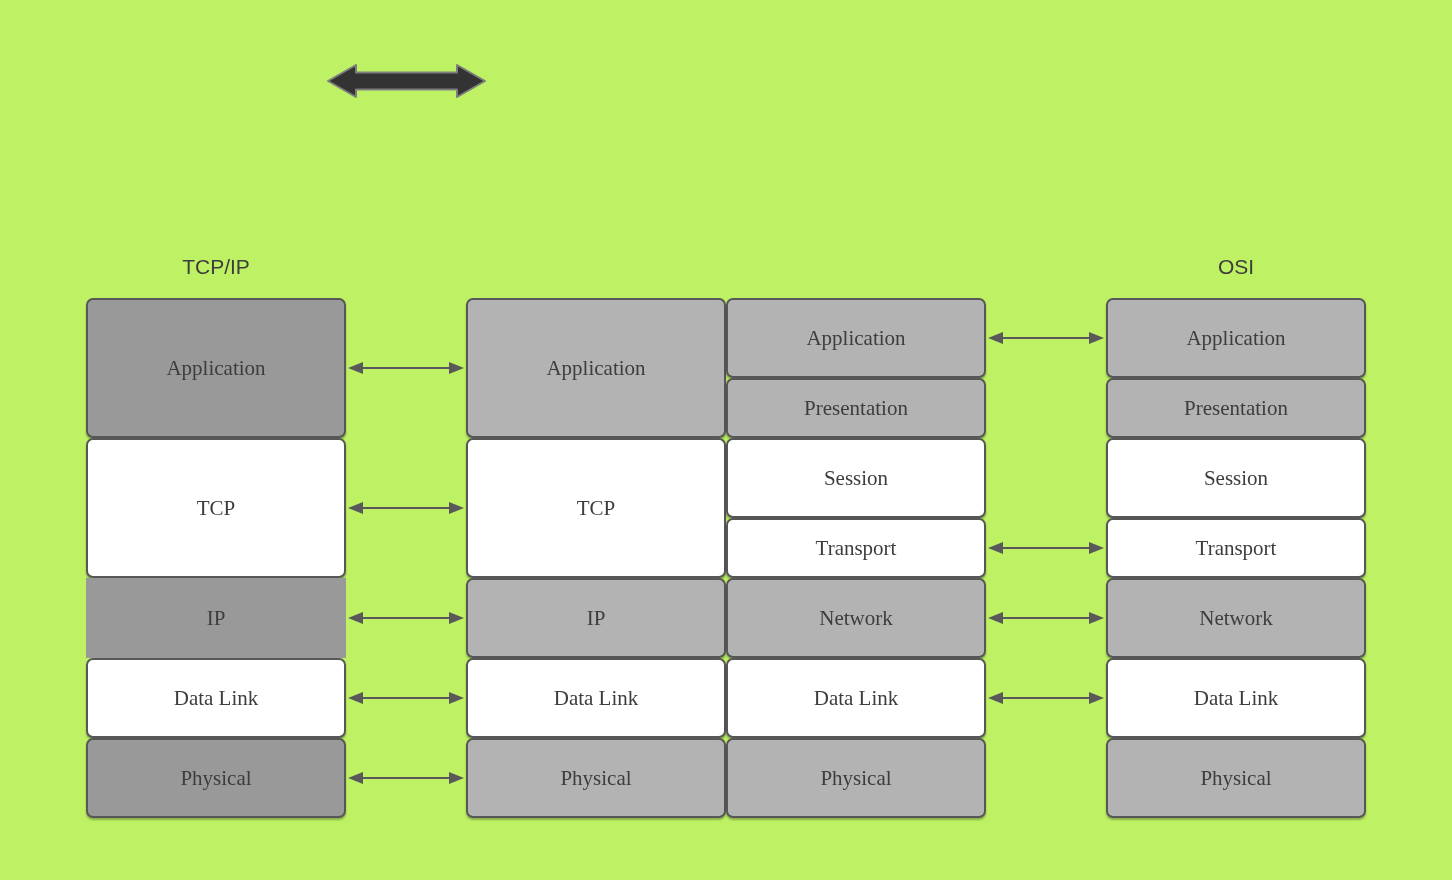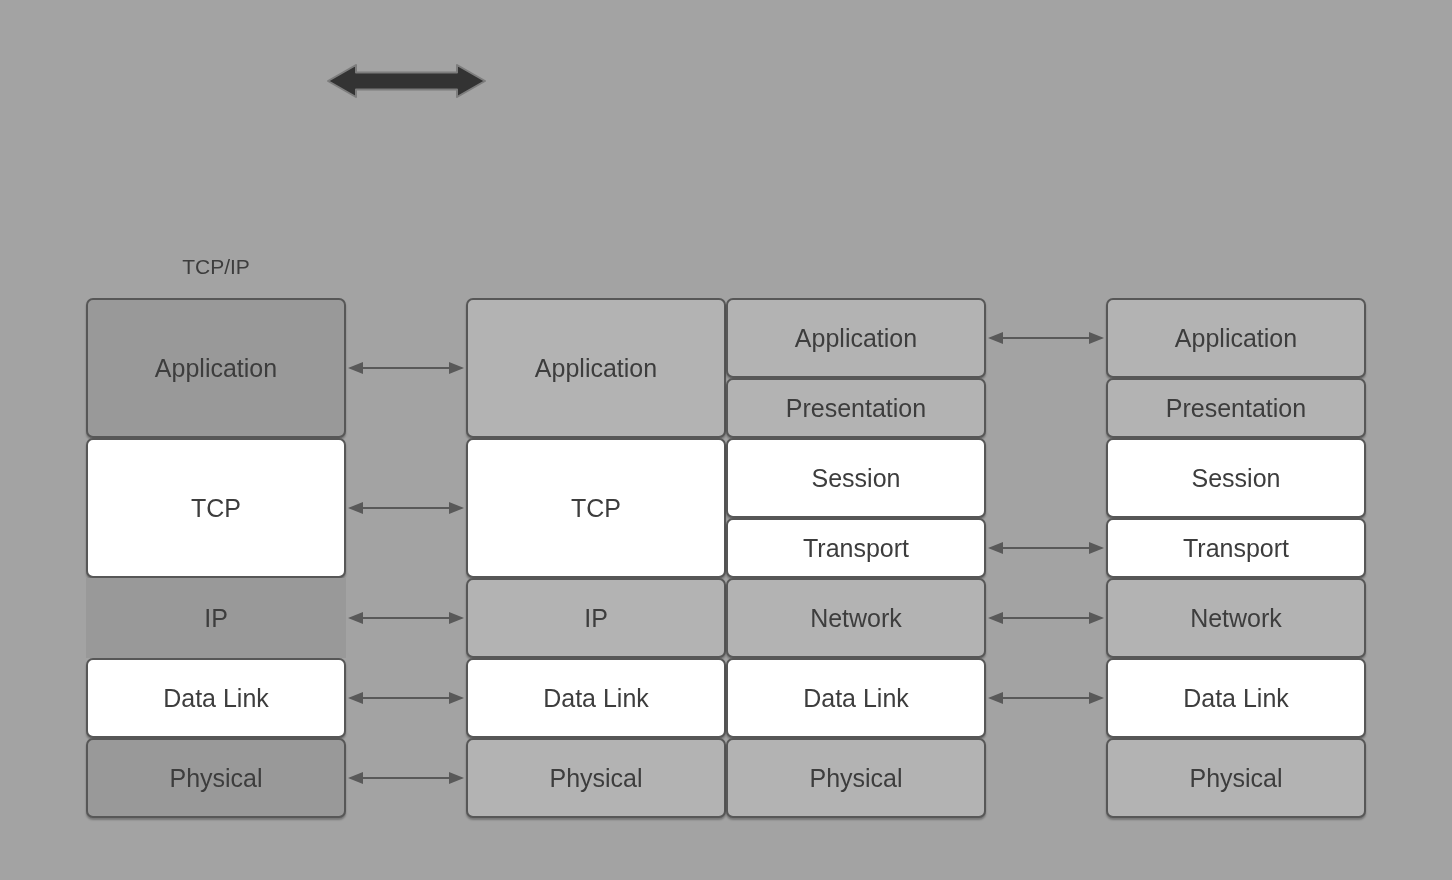--- a/index.html
+++ b/index.html
@@ -1,59 +1,61 @@
 <!DOCTYPE html>
 <html><head>
 <meta charset="utf-8">
 <style>
   html,body{margin:0;padding:0;background:#ffffff;}
   .canvas{
     position:relative;
     width:1452px;height:880px;
-    background:#a3a3a3;
+    background:#bef264;
     font-family:"Liberation Sans", sans-serif;
     overflow:hidden;
   }
   .col-title{
     position:absolute;
     text-align:center;
     font-size:21px;
     color:#3d3d3d;
     line-height:22px;
   }
   .box{
     position:absolute;
     box-sizing:border-box;
     border:2px solid #575757;
     border-radius:7px;
     display:flex;
     align-items:center;
     justify-content:center;
-    font-size:25px;
+    font-size:21px;
     color:#3d3d3d;
     box-shadow:0 2px 2px rgba(0,0,0,0.28);
+    font-family:Liberation Serif, serif;
   }
   .dark{background:#999999;}
   .light{background:#b3b3b3;}
   .white{background:#ffffff;}
   .noborder{border:none;border-radius:0;box-shadow:none;}
   .arrow{position:absolute;line-height:0;}
 </style>
 </head>
 <body>
 
 <div class="canvas">
 
   <div class="arrow" style="left:325px;top:62px;">
     <svg width="163" height="38" viewBox="0 0 163 38">
       <path d="M3 19 L31 3 L31 10.5 L132 10.5 L132 3 L160 19 L132 35 L132 27.5 L31 27.5 L31 35 Z" fill="#333333" stroke="#7d7d7d" stroke-width="2" stroke-linejoin="round"></path>
     </svg>
   </div>
 
   <div class="col-title" style="left:86px;top:256px;width:260px;">TCP/IP</div>
+  <div class="col-title" style="left:1106px;top:256px;width:260px;">OSI</div>
 
   <div class="box dark" style="left:86px;top:298px;width:260px;height:140px;">Application</div>
   <div class="box white" style="left:86px;top:438px;width:260px;height:140px;">TCP</div>
   <div class="box dark noborder" style="left:86px;top:578px;width:260px;height:80px;">IP</div>
   <div class="box white" style="left:86px;top:658px;width:260px;height:80px;">Data Link</div>
   <div class="box dark" style="left:86px;top:738px;width:260px;height:80px;">Physical</div>
 
   <div class="box light" style="left:466px;top:298px;width:260px;height:140px;">Application</div>
   <div class="box white" style="left:466px;top:438px;width:260px;height:140px;">TCP</div>
   <div class="box light" style="left:466px;top:578px;width:260px;height:80px;">IP</div>

